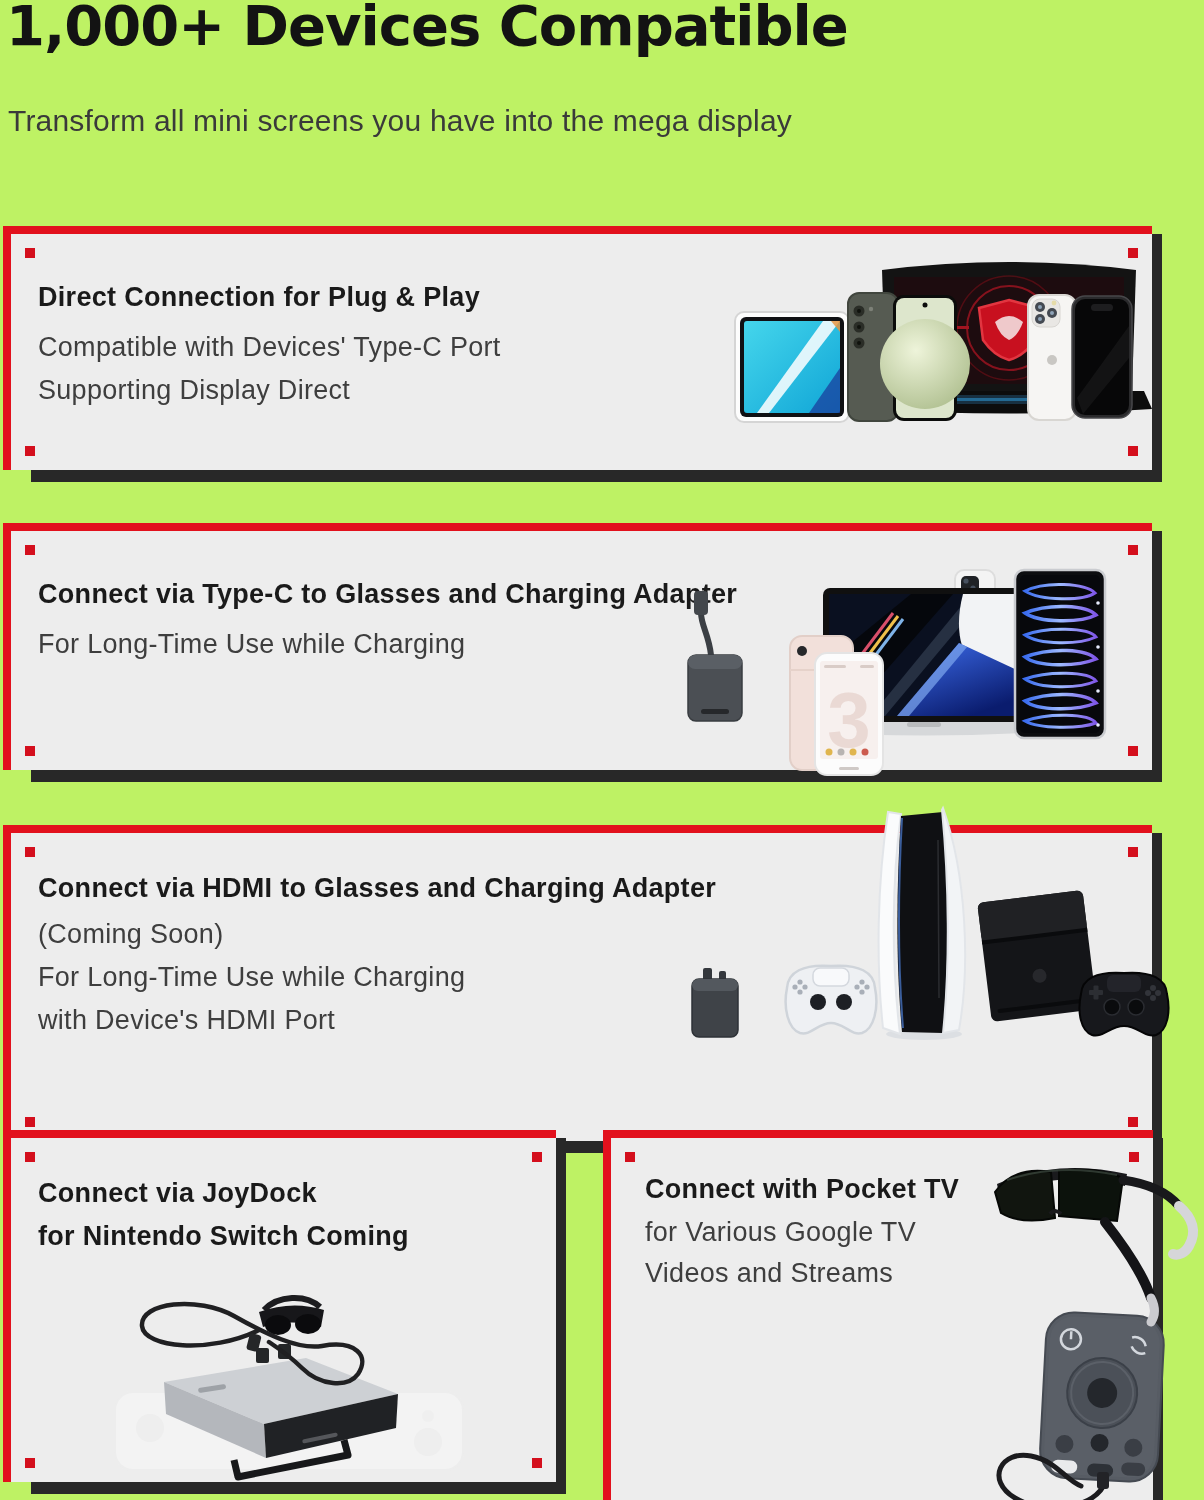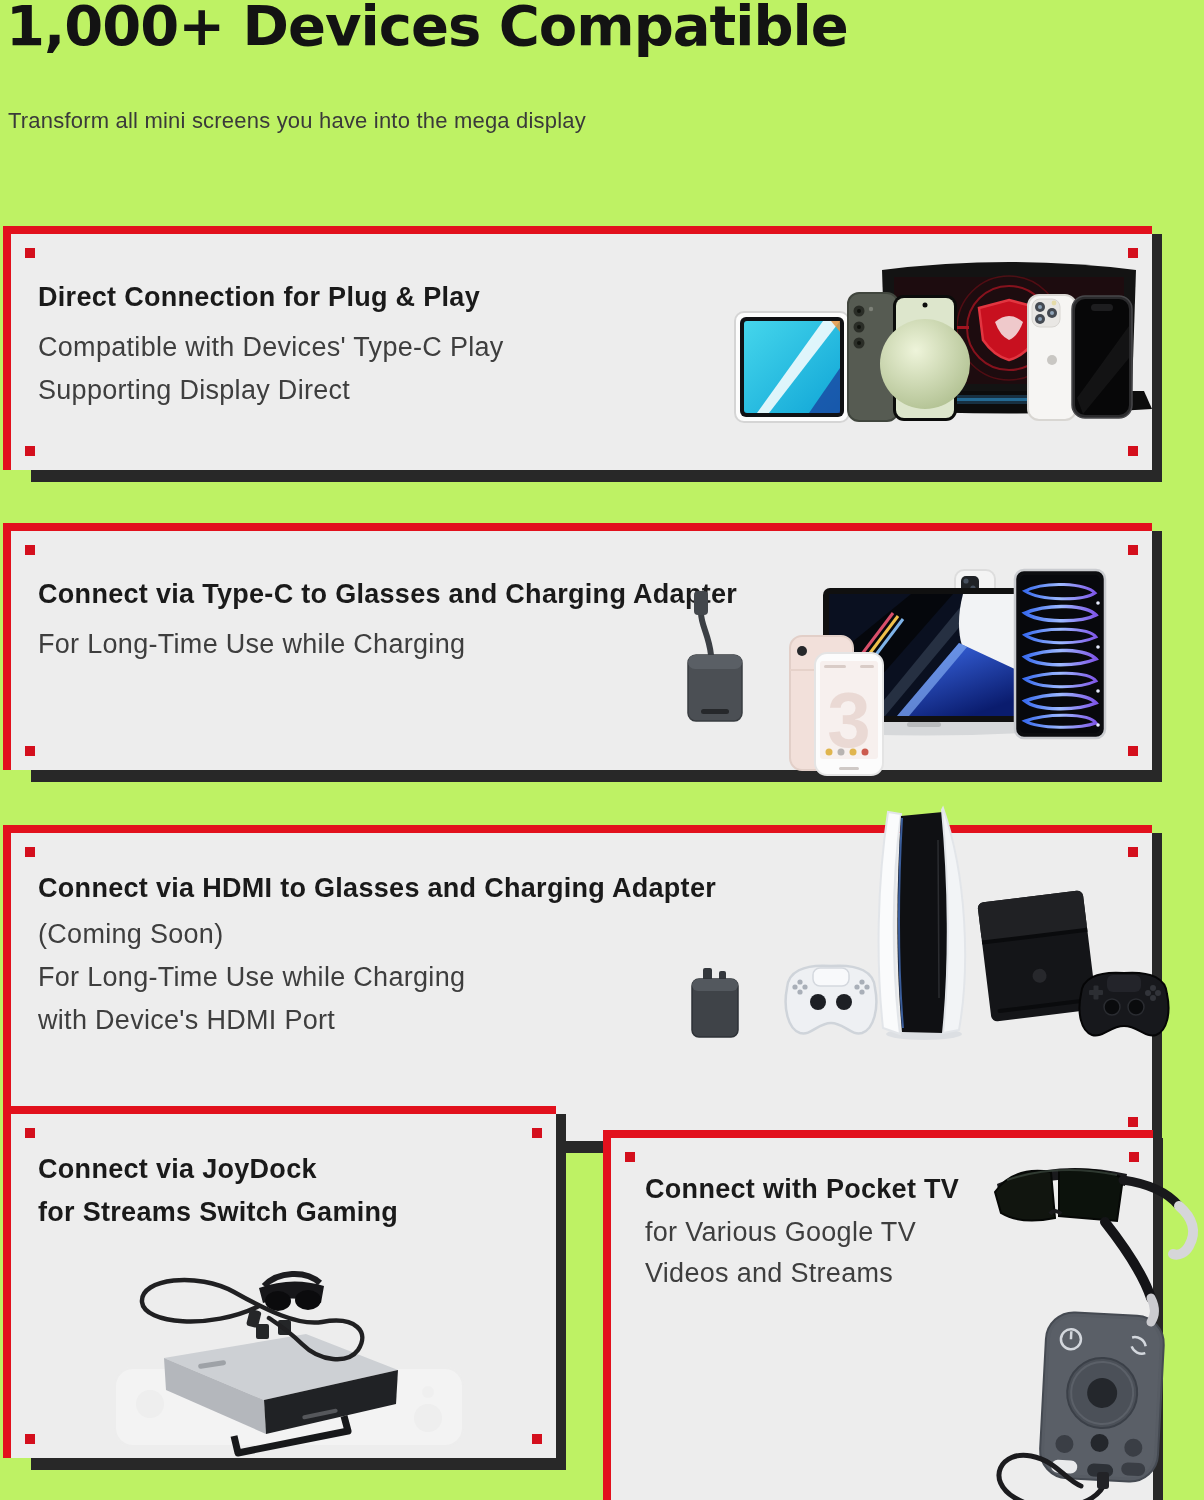--- a/index.html
+++ b/index.html
@@ -2,27 +2,27 @@
 <html><head>
 <meta charset="utf-8">
 <style>
   html,body{margin:0;padding:0;background:#ffffff;}
   .page{position:relative;width:1204px;height:1500px;background:#bef264;overflow:hidden;
         font-family:"Liberation Sans",sans-serif;}
   .title{position:absolute;left:6px;top:-6px;margin:0;
          font-family:"DejaVu Sans",sans-serif;font-weight:bold;font-size:56px;line-height:64px;
          letter-spacing:-1px;color:#131313;}
   .subtitle{position:absolute;left:8px;top:104px;margin:0;
-            font-size:22px;line-height:34px;letter-spacing:.2px;color:#3a3a3a;font-weight:400;}
+            font-size:30px;line-height:34px;letter-spacing:.2px;color:#3a3a3a;font-weight:400;}
 
   .panel{position:absolute;}
   #p1{left:3px;top:226px;width:1159px;height:256px;border-radius:19px;}
   #p2{left:3px;top:523px;width:1159px;height:259px;}
   #p3{left:3px;top:825px;width:1159px;height:328px;}
-  #p4{left:3px;top:1106px;width:563px;height:364px;}
+  #p4{left:3px;top:1130px;width:563px;height:364px;}
   #p5{left:603px;top:1130px;width:560px;height:432px;}
 
   .red-frame{position:absolute;inset:0 10px 12px 0;background:#e2111d;}
   .dark-frame{position:absolute;inset:8px 0 0 28px;background:#282828;}
   .surface{position:absolute;inset:8px 10px 12px 8px;background:#ededed;}
 
   .sq{position:absolute;width:10px;height:10px;background:#d40f1d;}
   .sq.tl{left:14px;top:14px;}
   .sq.tr{right:14px;top:14px;}
   .sq.bl{left:14px;bottom:14px;}
@@ -62,21 +62,21 @@
   <section class="panel" id="p1">
     <div class="red-frame"></div>
     <div class="dark-frame"></div>
     <div class="surface">
       <span class="sq tl"></span>
       <span class="sq tr"></span>
       <span class="sq bl"></span>
       <span class="sq br"></span>
       <div class="ptext">
         <div class="p-title">Direct Connection for Plug &amp; Play</div>
-        <div class="p-line">Compatible with Devices' Type-C Play</div>
+        <div class="p-line">Compatible with Devices' Type-C Port</div>
         <div class="p-line">Supporting Display Direct</div>
       </div>
       <svg class="illus" id="svg1" width="440" height="210" viewBox="0 0 440 210">
         <defs>
           <linearGradient id="cyanGrad" x1="0" y1="0" x2="1" y2="1">
             <stop offset="0" stop-color="#45d6ec"></stop>
               <stop offset="1" stop-color="#10a5d6"></stop>
           </linearGradient>
           <radialGradient id="sphereGrad" cx="0.4" cy="0.35" r="0.8">
             <stop offset="0" stop-color="#eef4da"></stop>
@@ -301,21 +301,21 @@
   <section class="panel" id="p4">
     <div class="red-frame"></div>
     <div class="dark-frame"></div>
     <div class="surface">
       <span class="sq tl"></span>
       <span class="sq tr"></span>
       <span class="sq bl"></span>
       <span class="sq br"></span>
       <div class="ptext">
         <div class="p-title-line">Connect via JoyDock</div>
-        <div class="p-title-line">for Streams Switch Gaming</div>
+        <div class="p-title-line">for Nintendo Switch Coming</div>
       </div>
       <svg class="illus" id="svg4" width="380" height="200" viewBox="0 0 380 200">
         <g opacity="0.6">
           <rect x="9" y="104" width="348" height="78" rx="18" fill="#f7f7f7" stroke="#ededed" stroke-width="2"></rect>
           <circle cx="44" cy="140" r="14" fill="#efefef"></circle>
           <circle cx="322" cy="154" r="14" fill="#efefef"></circle>
           <circle cx="322" cy="128" r="6" fill="#f1f1f1"></circle>
         </g>
         <g>
           <rect x="150" y="60" width="13" height="15" rx="2" fill="#242628"></rect>

